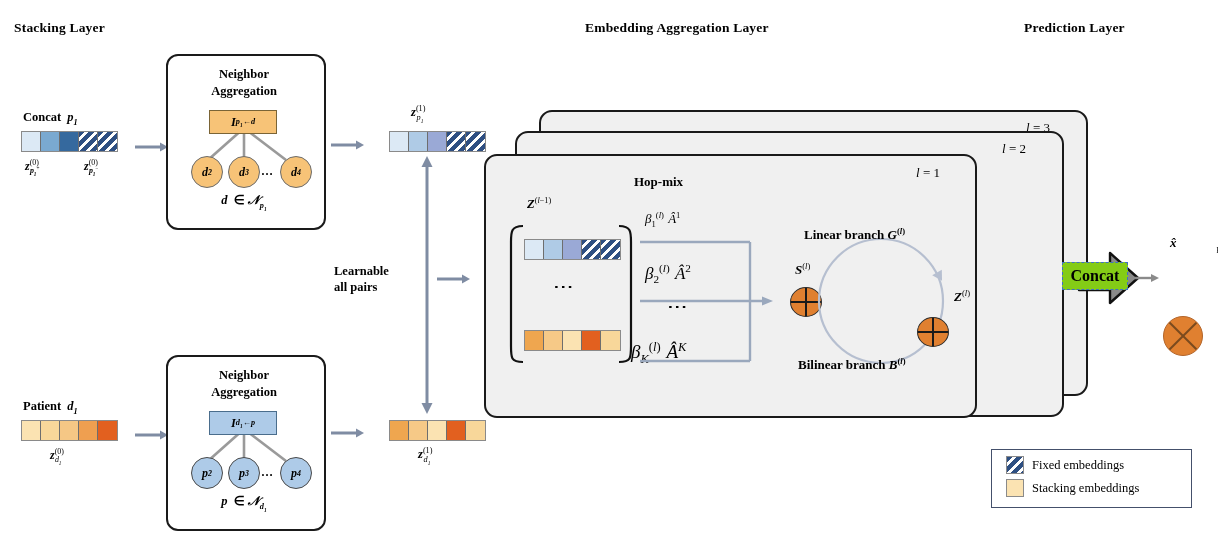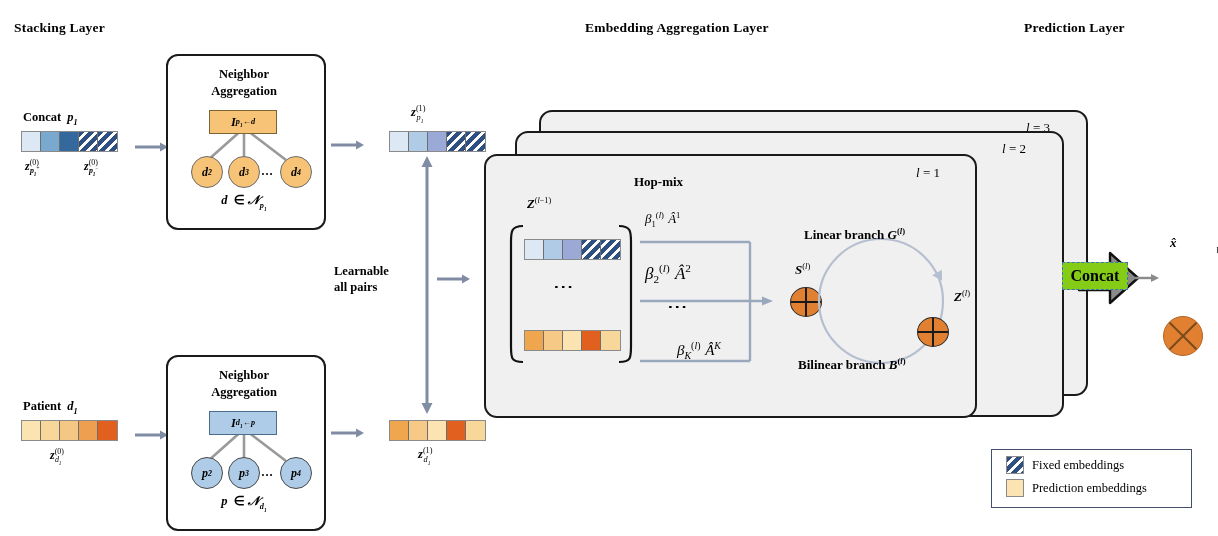--- a/index.html
+++ b/index.html
@@ -270,21 +270,21 @@
 
 <div class="abs" style="left:645px;top:210px;font-size:13px;">
   <span class="italic-math">β</span><sub>1</sub><sup>(<span class="italic-math">l</span>)</sup>
   <span class="italic-math" style="margin-left:1px;">Â</span><sup>1</sup>
 </div>
 <div class="abs" style="left:645px;top:262px;font-size:17px;">
   <span class="italic-math">β</span><sub>2</sub><sup>(<span class="italic-math">l</span>)</sup>
   <span class="italic-math" style="margin-left:1px;">Â</span><sup>2</sup>
 </div>
 <div class="abs" style="left:666px;top:297px;font-size:20px;writing-mode:vertical-rl;">⋮</div>
-<div class="abs" style="left:677px;top:340px;font-size:15px;">
+<div class="abs" style="left:631px;top:340px;font-size:19px;">
   <span class="italic-math">β</span><sub><span class="italic-math">K</span></sub><sup>(<span class="italic-math">l</span>)</sup>
   <span class="italic-math" style="margin-left:1px;">Â</span><sup><span class="italic-math">K</span></sup>
 </div>
 
 <div class="abs" style="left:638px;top:228px;">
   <svg width="140" height="145" viewBox="0 0 140 145">
     <path d="M2,14 L112,14" stroke="#9aa8bd" stroke-width="2.4"></path>
     <path d="M112,14 L112,133" stroke="#9aa8bd" stroke-width="2.4"></path>
     <path d="M2,133 L112,133" stroke="#9aa8bd" stroke-width="2.4"></path>
     <path d="M2,73 L124,73" stroke="#9aa8bd" stroke-width="2.4"></path>
@@ -338,14 +338,14 @@
 <div class="abs xnode" style="left:1163px;top:256px;"></div>
 
 <div class="abs legend" style="left:991px;top:449px;width:199px;height:57px;"></div>
 
 <div class="abs" style="left:1006px;top:456px;display:flex;align-items:center;gap:8px;">
   <span class="legend-sw hatch"></span>
   <span class="legend-txt">Fixed embeddings</span>
 </div>
 <div class="abs" style="left:1006px;top:479px;display:flex;align-items:center;gap:8px;">
   <span class="legend-sw" style="background:#fbe3b2;"></span>
-  <span class="legend-txt">Prediction embeddings</span>
+  <span class="legend-txt">Stacking embeddings</span>
 </div>
 
 </body></html>

